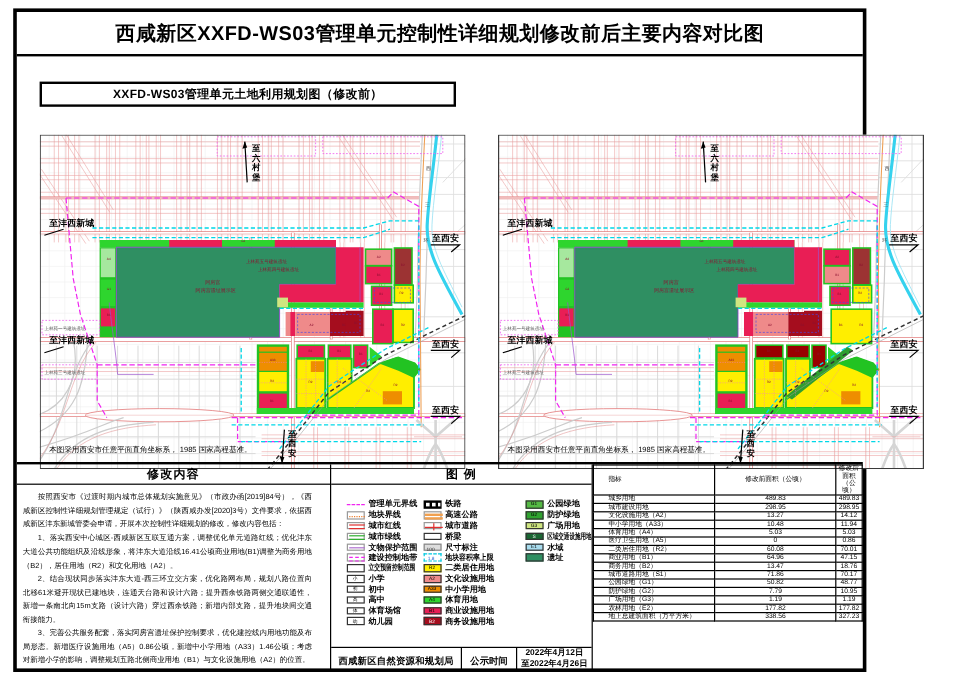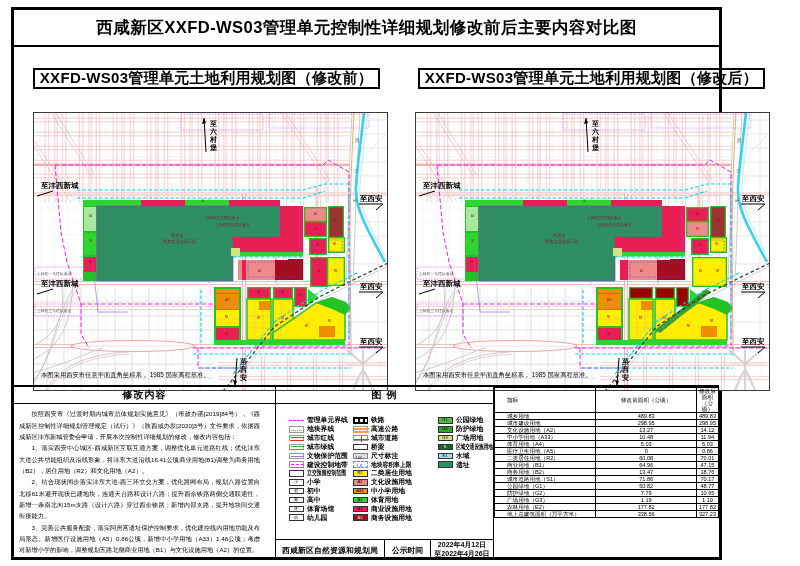--- a/index.html
+++ b/index.html
@@ -1,20 +1,20 @@
 <!DOCTYPE html>
 <html><head><meta charset="utf-8"><style>
 
 html,body{margin:0;padding:0;background:#fff;width:800px;height:566px;overflow:hidden}
 *{box-sizing:border-box;font-family:"Liberation Sans",sans-serif}
 #frame{position:absolute;left:11px;top:7px;width:711px;height:553px;border:3px solid #000}
 #titlebar{position:absolute;left:0;top:0;width:100%;height:37px;border-bottom:2px solid #000;
  display:flex;align-items:center;justify-content:center;font-size:16.6px;font-weight:bold;letter-spacing:0.4px}
 .ptitle{position:absolute;top:58px;height:21px;border:2px solid #000;display:flex;align-items:center;
- justify-content:center;font-size:15px;font-weight:bold;letter-spacing:0.3px}
+ justify-content:center;font-size:10px;font-weight:bold;letter-spacing:0.3px}
 .pmap{position:absolute;top:102px;width:355px;height:279px;overflow:hidden}
 #bottom{position:absolute;left:0;top:375px;width:100%;height:175px;border-top:2px solid #000}
 #bcol1{position:absolute;left:0;top:0;width:262px;height:100%;border-right:1.5px solid #000}
 #bcol2{position:absolute;left:262px;top:0;width:218px;height:100%;border-right:1.5px solid #000}
 #bcol3{position:absolute;left:480px;top:0;right:0;height:100%}
 .bhead{height:17px;border-bottom:1.5px solid #000;display:flex;align-items:center;justify-content:center;
  font-weight:bold;font-size:10px;letter-spacing:1px}
 #mc-text{padding:9px 0 0 10px;width:492px;font-size:12.45px;line-height:22.7px;text-align:justify;color:#000;transform:scale(0.5);transform-origin:0 0}
 #mc-text p{margin:0;text-indent:2em}
 .li{display:flex;align-items:center;height:8.85px}
@@ -26,21 +26,20 @@
 table.cmp{border-collapse:collapse;width:100%;font-size:5.6px}
 table.cmp td{border:0.5px solid #000;height:6.6px;padding:0 2px;text-align:center;line-height:6px}
 table.cmp td:first-child{text-align:left;padding-left:12px}
 #lfooter{position:absolute;left:0;bottom:0;width:100%;height:21px;border-top:1.5px solid #000;display:flex}
 #lfooter div{display:flex;align-items:center;justify-content:center;font-weight:bold;font-size:7.8px;white-space:nowrap}
 
 </style></head><body>
 <div id="frame">
 <div id="titlebar">西咸新区XXFD-WS03管理单元控制性详细规划修改前后主要内容对比图</div>
 <div class="ptitle" style="left:19px;width:347px">XXFD-WS03管理单元土地利用规划图（修改前）</div>
-<div class="ptitle" style="left:404px;width:347px">XXFD-WS03管理单元土地利用规划图（修改后）</div>
 <div class="pmap" style="left:19px"><svg width="355" height="279" viewBox="0 0 355 279" style="background:#fff">
         <g stroke="#efefef" stroke-width="0.5" fill="none">
           <line x1="8" y1="0" x2="8" y2="279"></line>
           <line x1="21" y1="0" x2="21" y2="279"></line>
           <line x1="34" y1="0" x2="34" y2="279"></line>
           <line x1="47" y1="0" x2="47" y2="279"></line>
           <line x1="60" y1="0" x2="60" y2="279"></line>
           <line x1="73" y1="0" x2="73" y2="279"></line>
           <line x1="86" y1="0" x2="86" y2="279"></line>
           <line x1="99" y1="0" x2="99" y2="279"></line>

